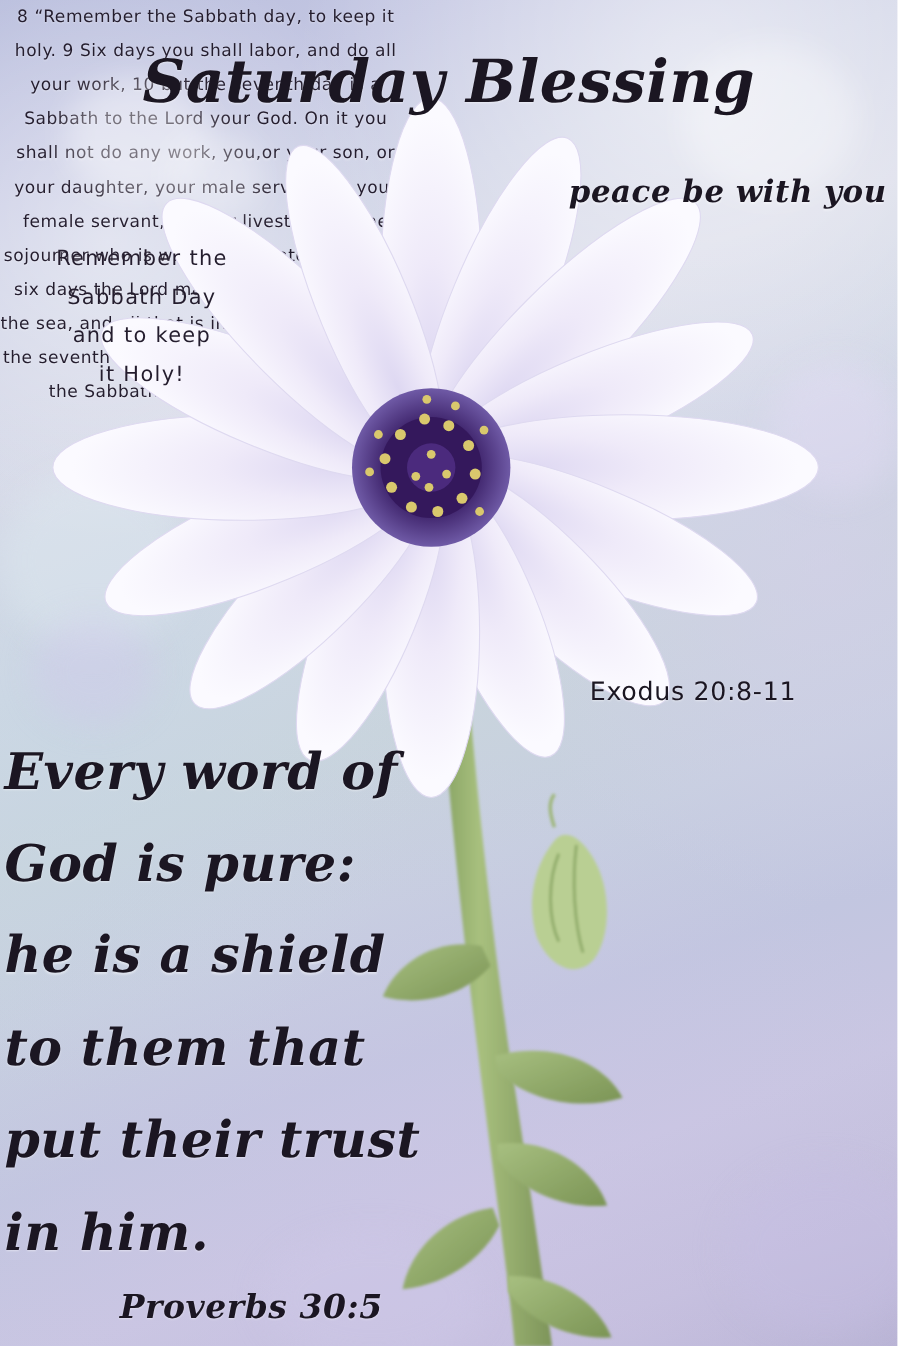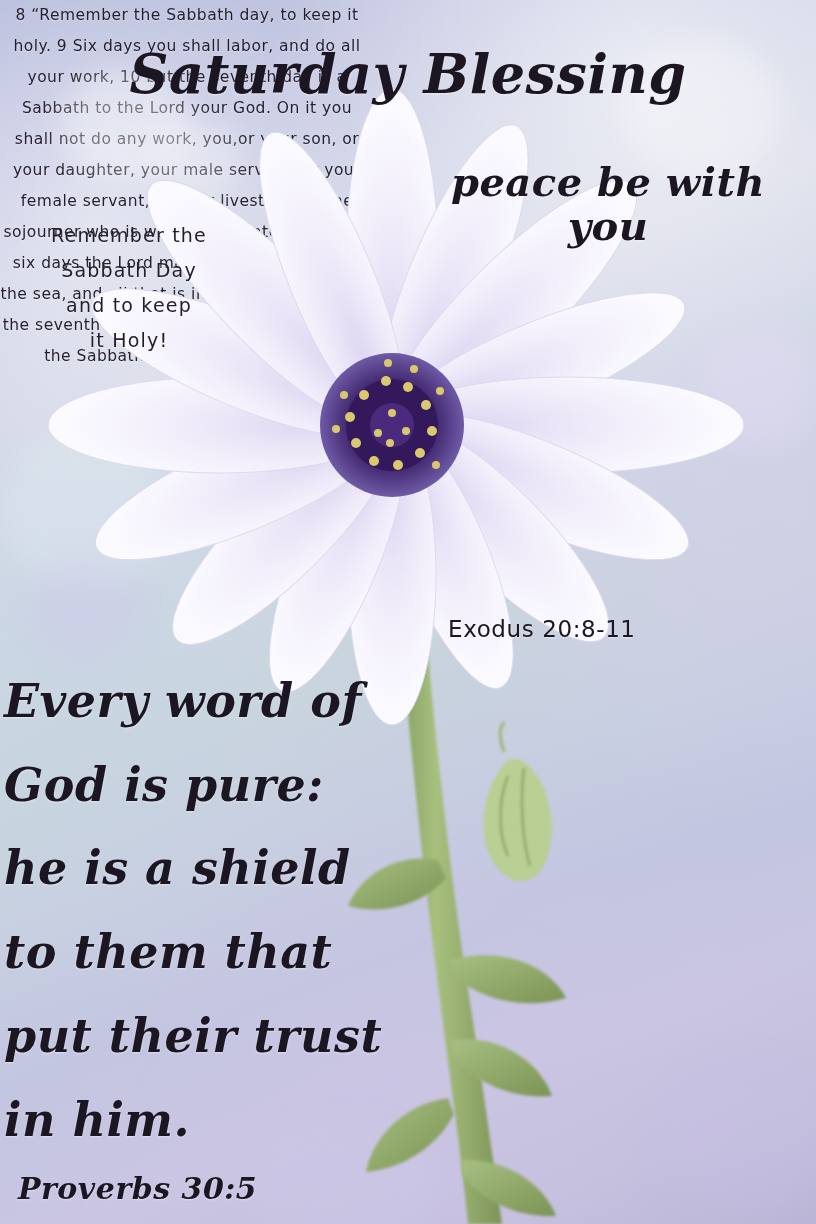--- a/index.html
+++ b/index.html
@@ -77,22 +77,22 @@
   #title {
     left: 0; top: 22px;
     width: 816px;
     text-align: center;
     font-size: 54px;
     line-height: 1.05;
   }
   #peace {
     left: 410px; top: 136px;
     width: 396px;
-    text-align: center;
-    font-size: 40px;
+    text-align: right;
+    font-size: 28px;
     line-height: 1.1;
   }
   #amen {
     left: 470px; top: 200px;
     width: 300px;
     text-align: center;
     font-size: 38px;
     line-height: 1.1;
   }
   #remember {
@@ -104,28 +104,28 @@
   #proverbs-text {
     left: 4px; top: 636px;
     width: 380px;
     text-align: left;
     font-size: 46px;
     line-height: 1.82;
   }
   #proverbs-ref {
     left: 18px; top: 1148px;
     width: 330px;
-    text-align: left;
+    text-align: right;
     font-size: 30px;
     line-height: 1.1;
   }
   #exodus-ref {
     left: 448px; top: 592px;
     width: 364px;
-    text-align: left;
+    text-align: center;
     font-family: "DejaVu Sans", sans-serif;
     font-style: normal;
     font-weight: 400;
     font-size: 23px;
     letter-spacing: 0.6px;
   }
   #exodus-body {
     left: 438px; top: 632px;
     width: 374px;
     font-family: "DejaVu Sans", sans-serif;

